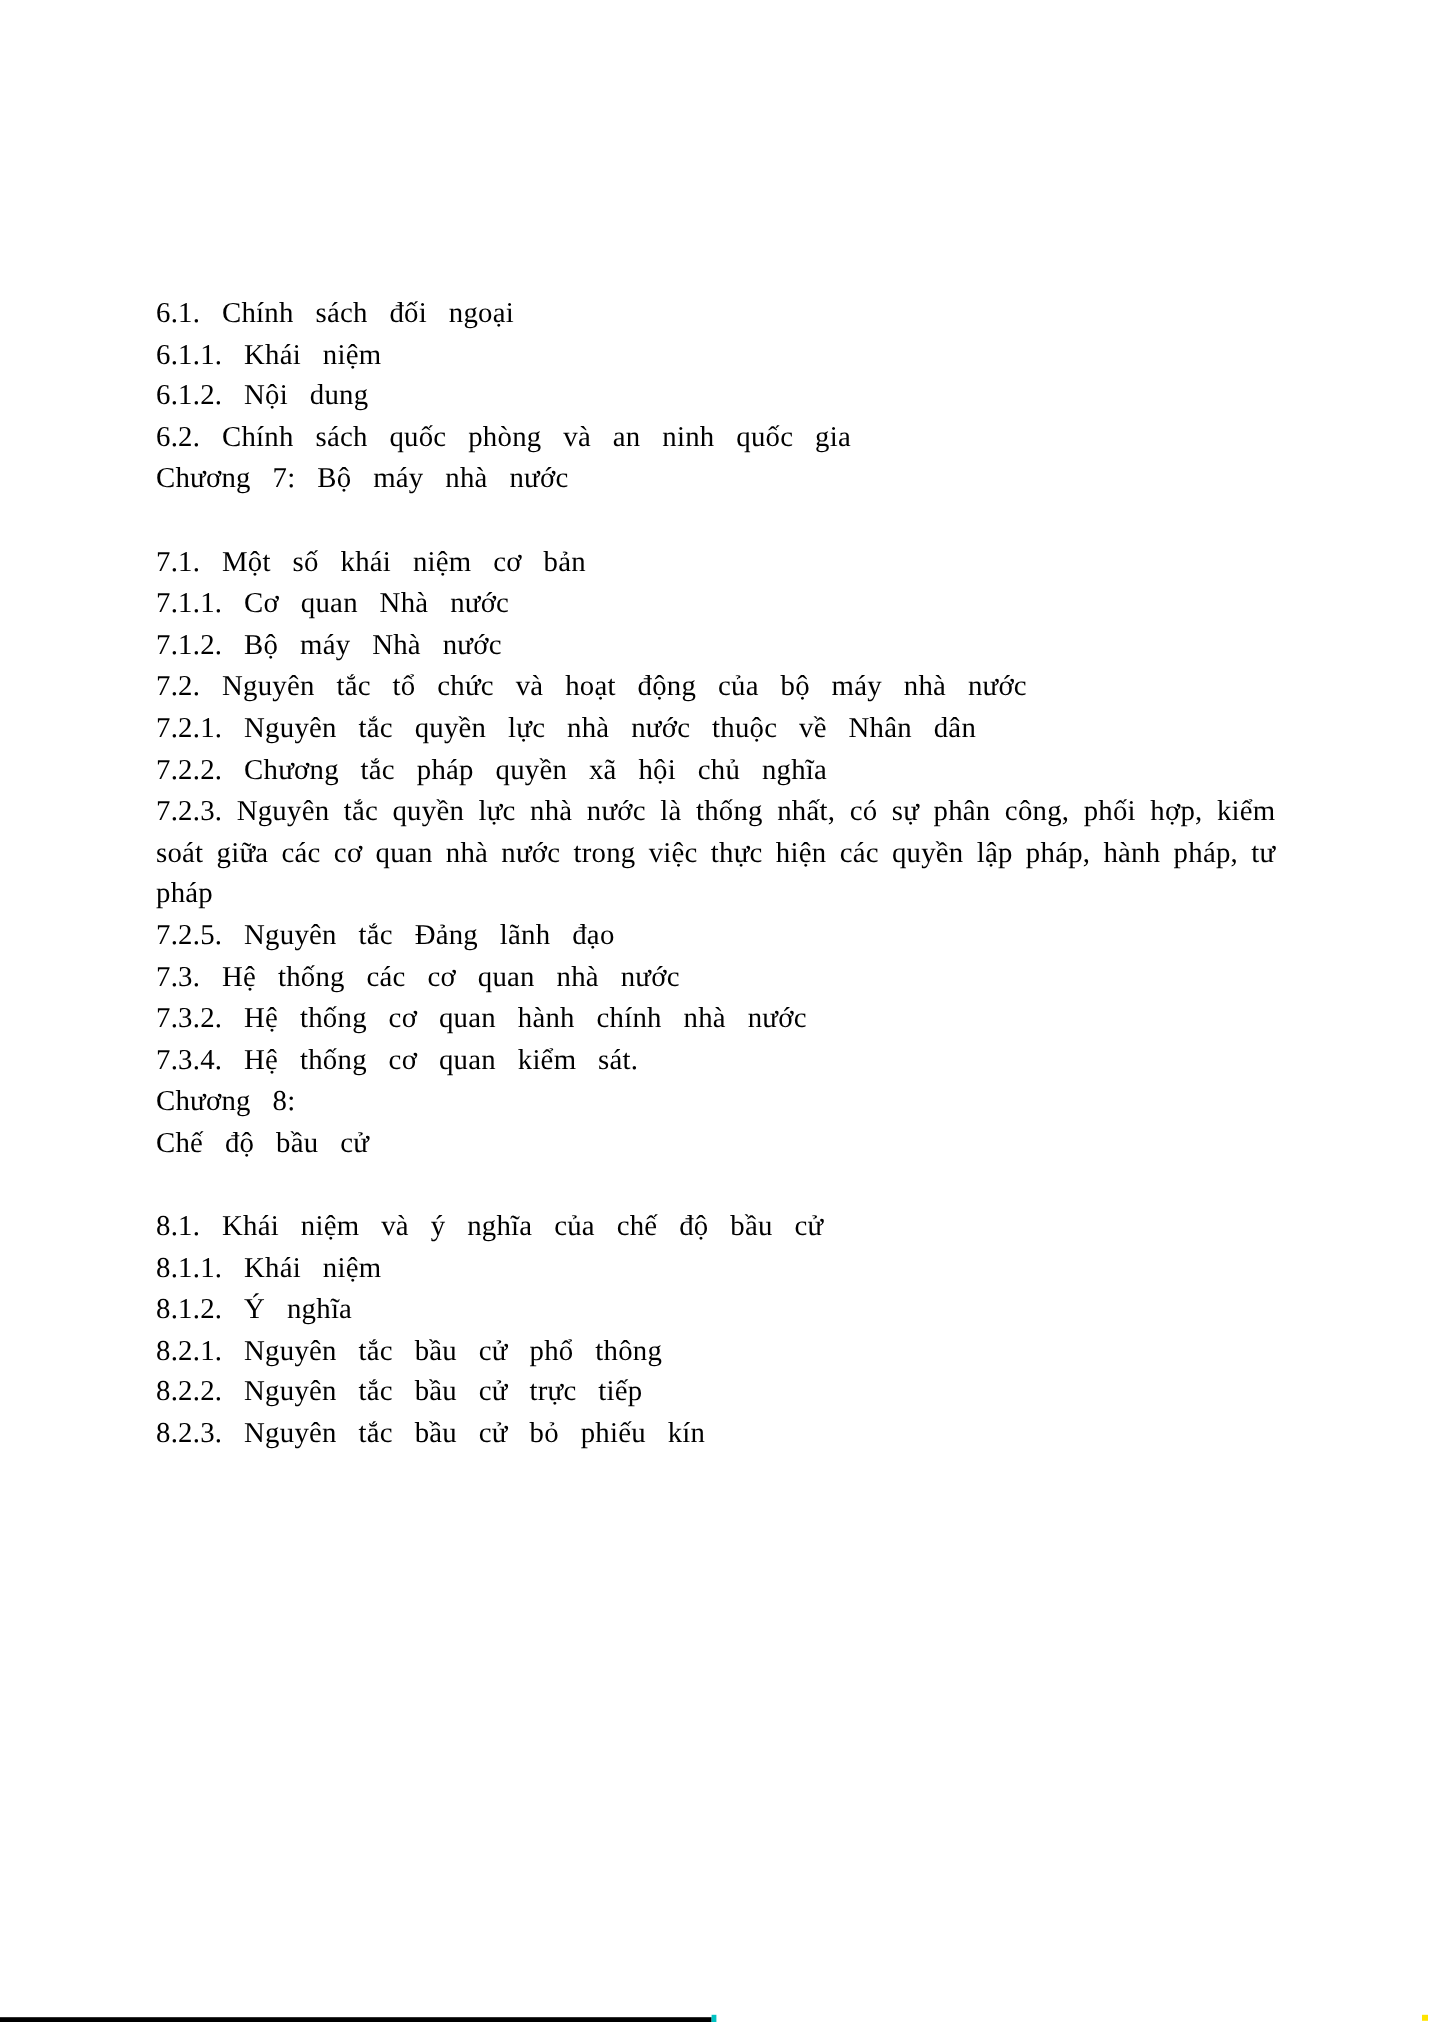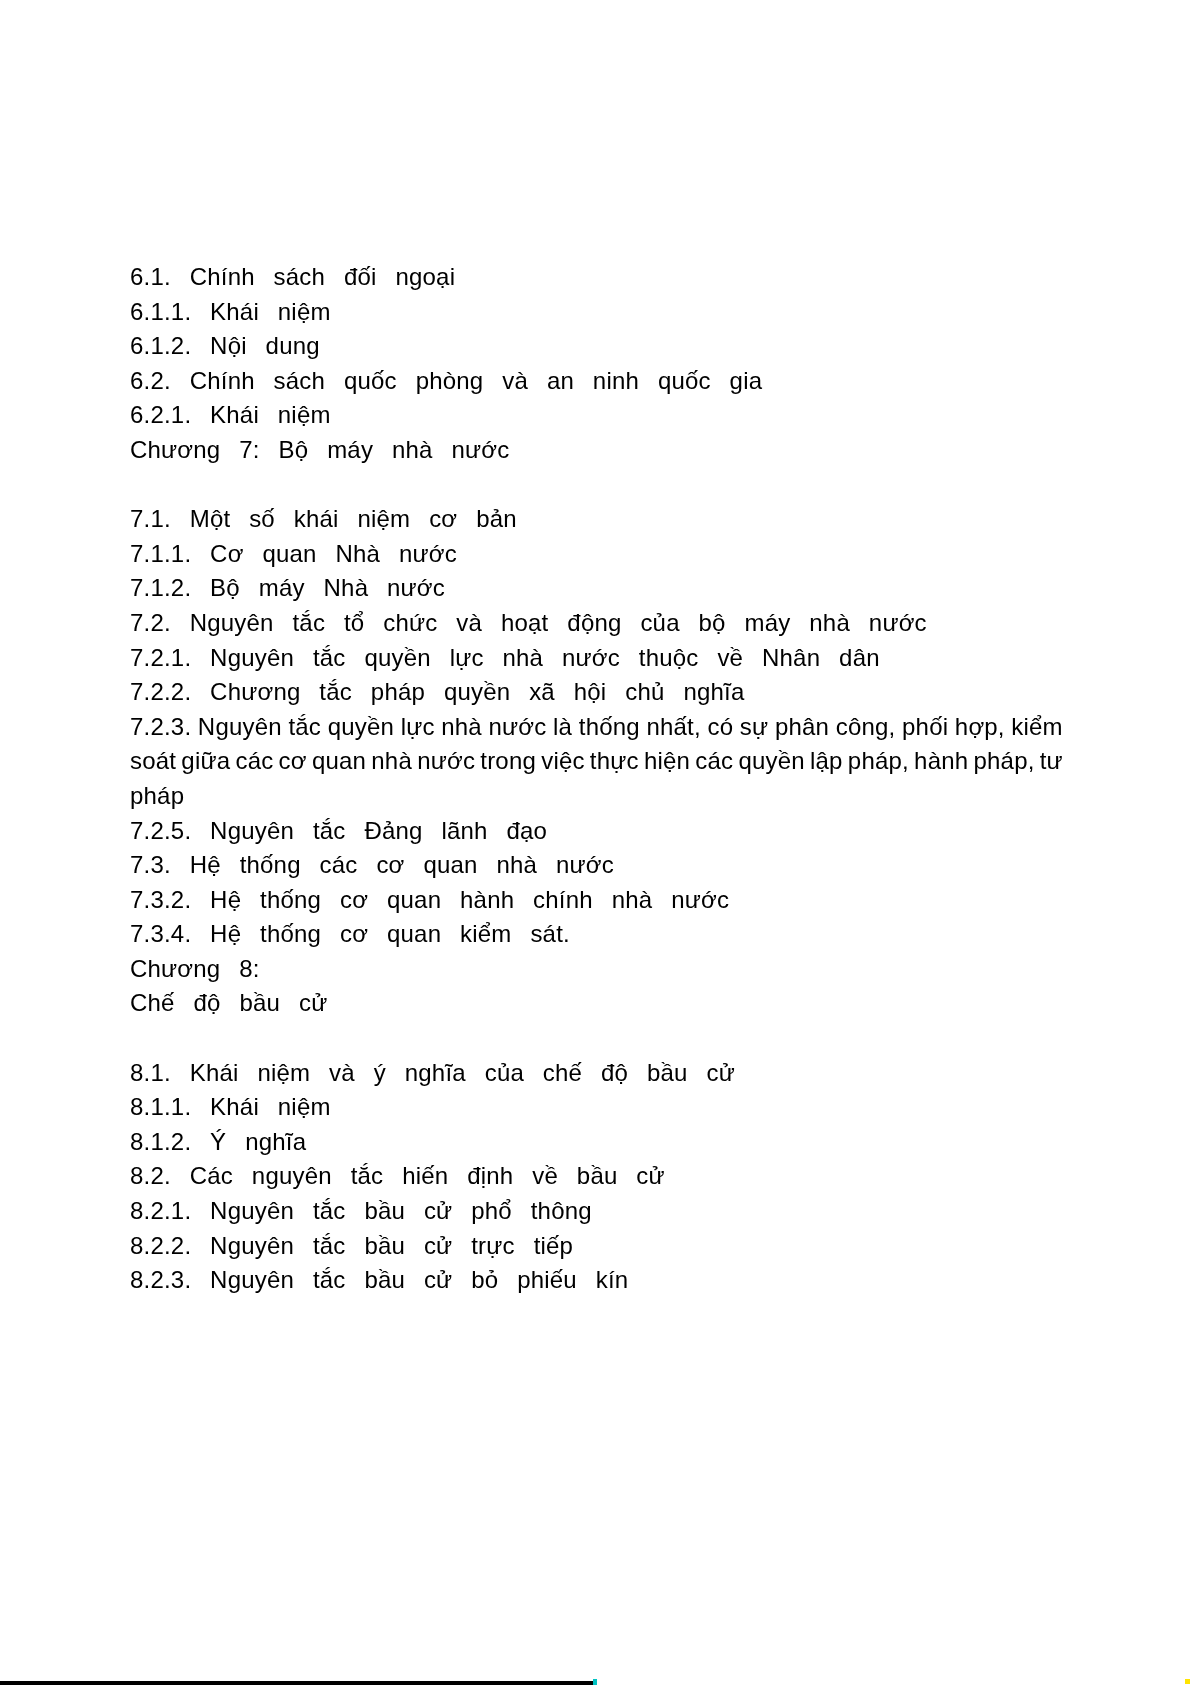--- a/index.html
+++ b/index.html
@@ -17,23 +17,22 @@
     position: absolute;
     inset: 0;
     background: #ffffff;
   }
   .content {
     position: absolute;
     top: 244px;
     left: 130px;
     width: 933px;
     color: #000000;
-    font-family: Liberation Sans, sans-serif;
+    font-family: Liberation Serif, serif;
     font-size: 24px;
-    margin-top: 16px;
   }
   .line {
     height: 34.6px;
     line-height: 34.6px;
     white-space: pre;
     word-spacing: 0.5em;
     letter-spacing: 0.2px;
   }
   .line.justify {
     display: flex;
@@ -68,21 +67,20 @@
 <body>
 
 <div class="page">
 
   <div class="content">
 
   <div class="line">6.1. Chính sách đối ngoại</div>
       <div class="line">6.1.1. Khái niệm</div>
       <div class="line">6.1.2. Nội dung</div>
       <div class="line">6.2. Chính sách quốc phòng và an ninh quốc gia</div>
-      <div class="line">6.2.1. Khái niệm</div>
       <div class="line">Chương 7: Bộ máy nhà nước</div>
       <div class="line blank"></div>
       <div class="line">7.1. Một số khái niệm cơ bản</div>
       <div class="line">7.1.1. Cơ quan Nhà nước</div>
       <div class="line">7.1.2. Bộ máy Nhà nước</div>
       <div class="line">7.2. Nguyên tắc tổ chức và hoạt động của bộ máy nhà nước</div>
       <div class="line">7.2.1. Nguyên tắc quyền lực nhà nước thuộc về Nhân dân</div>
       <div class="line">7.2.2. Chương tắc pháp quyền xã hội chủ nghĩa</div>
       <div class="line justify">
         <span>7.2.3.</span>
@@ -127,21 +125,20 @@
       <div class="line">7.2.5. Nguyên tắc Đảng lãnh đạo</div>
       <div class="line">7.3. Hệ thống các cơ quan nhà nước</div>
       <div class="line">7.3.2. Hệ thống cơ quan hành chính nhà nước</div>
       <div class="line">7.3.4. Hệ thống cơ quan kiểm sát.</div>
       <div class="line">Chương 8:</div>
       <div class="line">Chế độ bầu cử</div>
       <div class="line blank"></div>
       <div class="line">8.1. Khái niệm và ý nghĩa của chế độ bầu cử</div>
       <div class="line">8.1.1. Khái niệm</div>
       <div class="line">8.1.2. Ý nghĩa</div>
-      <div class="line">8.2. Các nguyên tắc hiến định về bầu cử</div>
       <div class="line">8.2.1. Nguyên tắc bầu cử phổ thông</div>
       <div class="line">8.2.2. Nguyên tắc bầu cử trực tiếp</div>
       <div class="line">8.2.3. Nguyên tắc bầu cử bỏ phiếu kín</div>
     </div>
 
   <div class="bottom-rule" style="left: 0px; width: 593px; background: rgb(0, 0, 0);"></div>
   <div class="tick-teal" style="left: 593px; background: rgb(0, 194, 194);"></div>
   <div class="tick-yellow" style="left: 1185px; background: rgb(255, 228, 0);"></div>
 
 </div>

